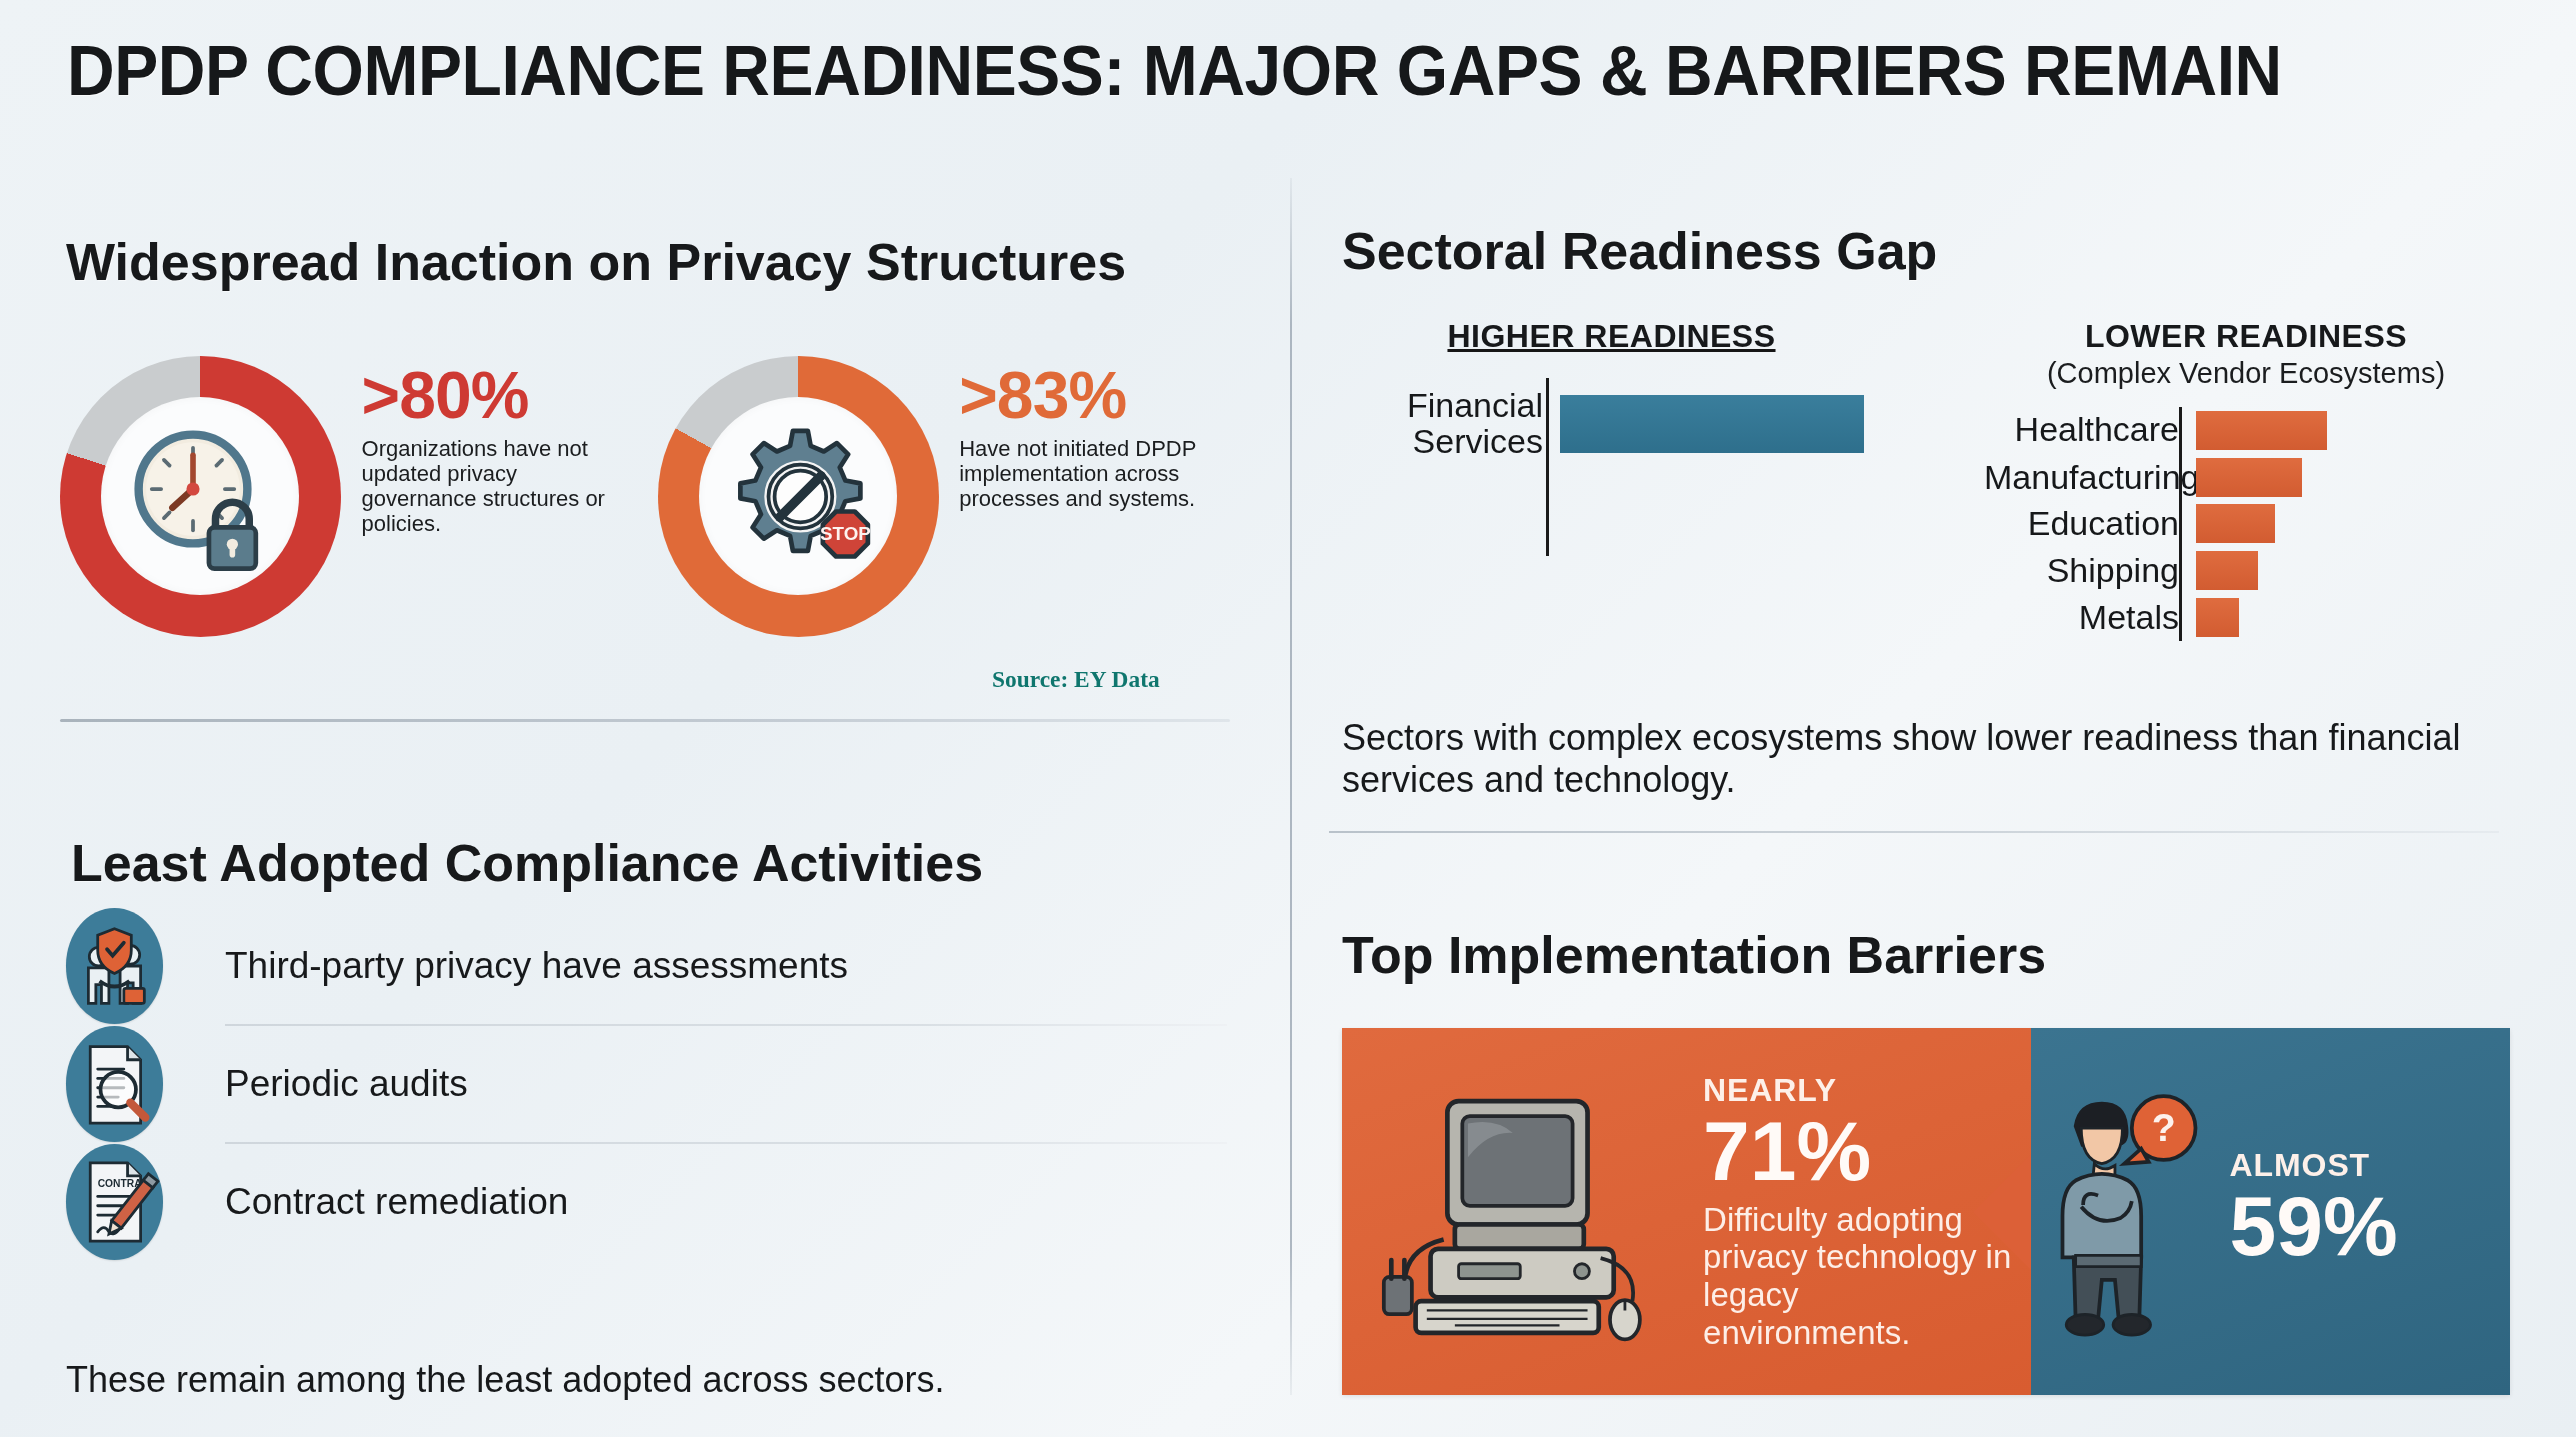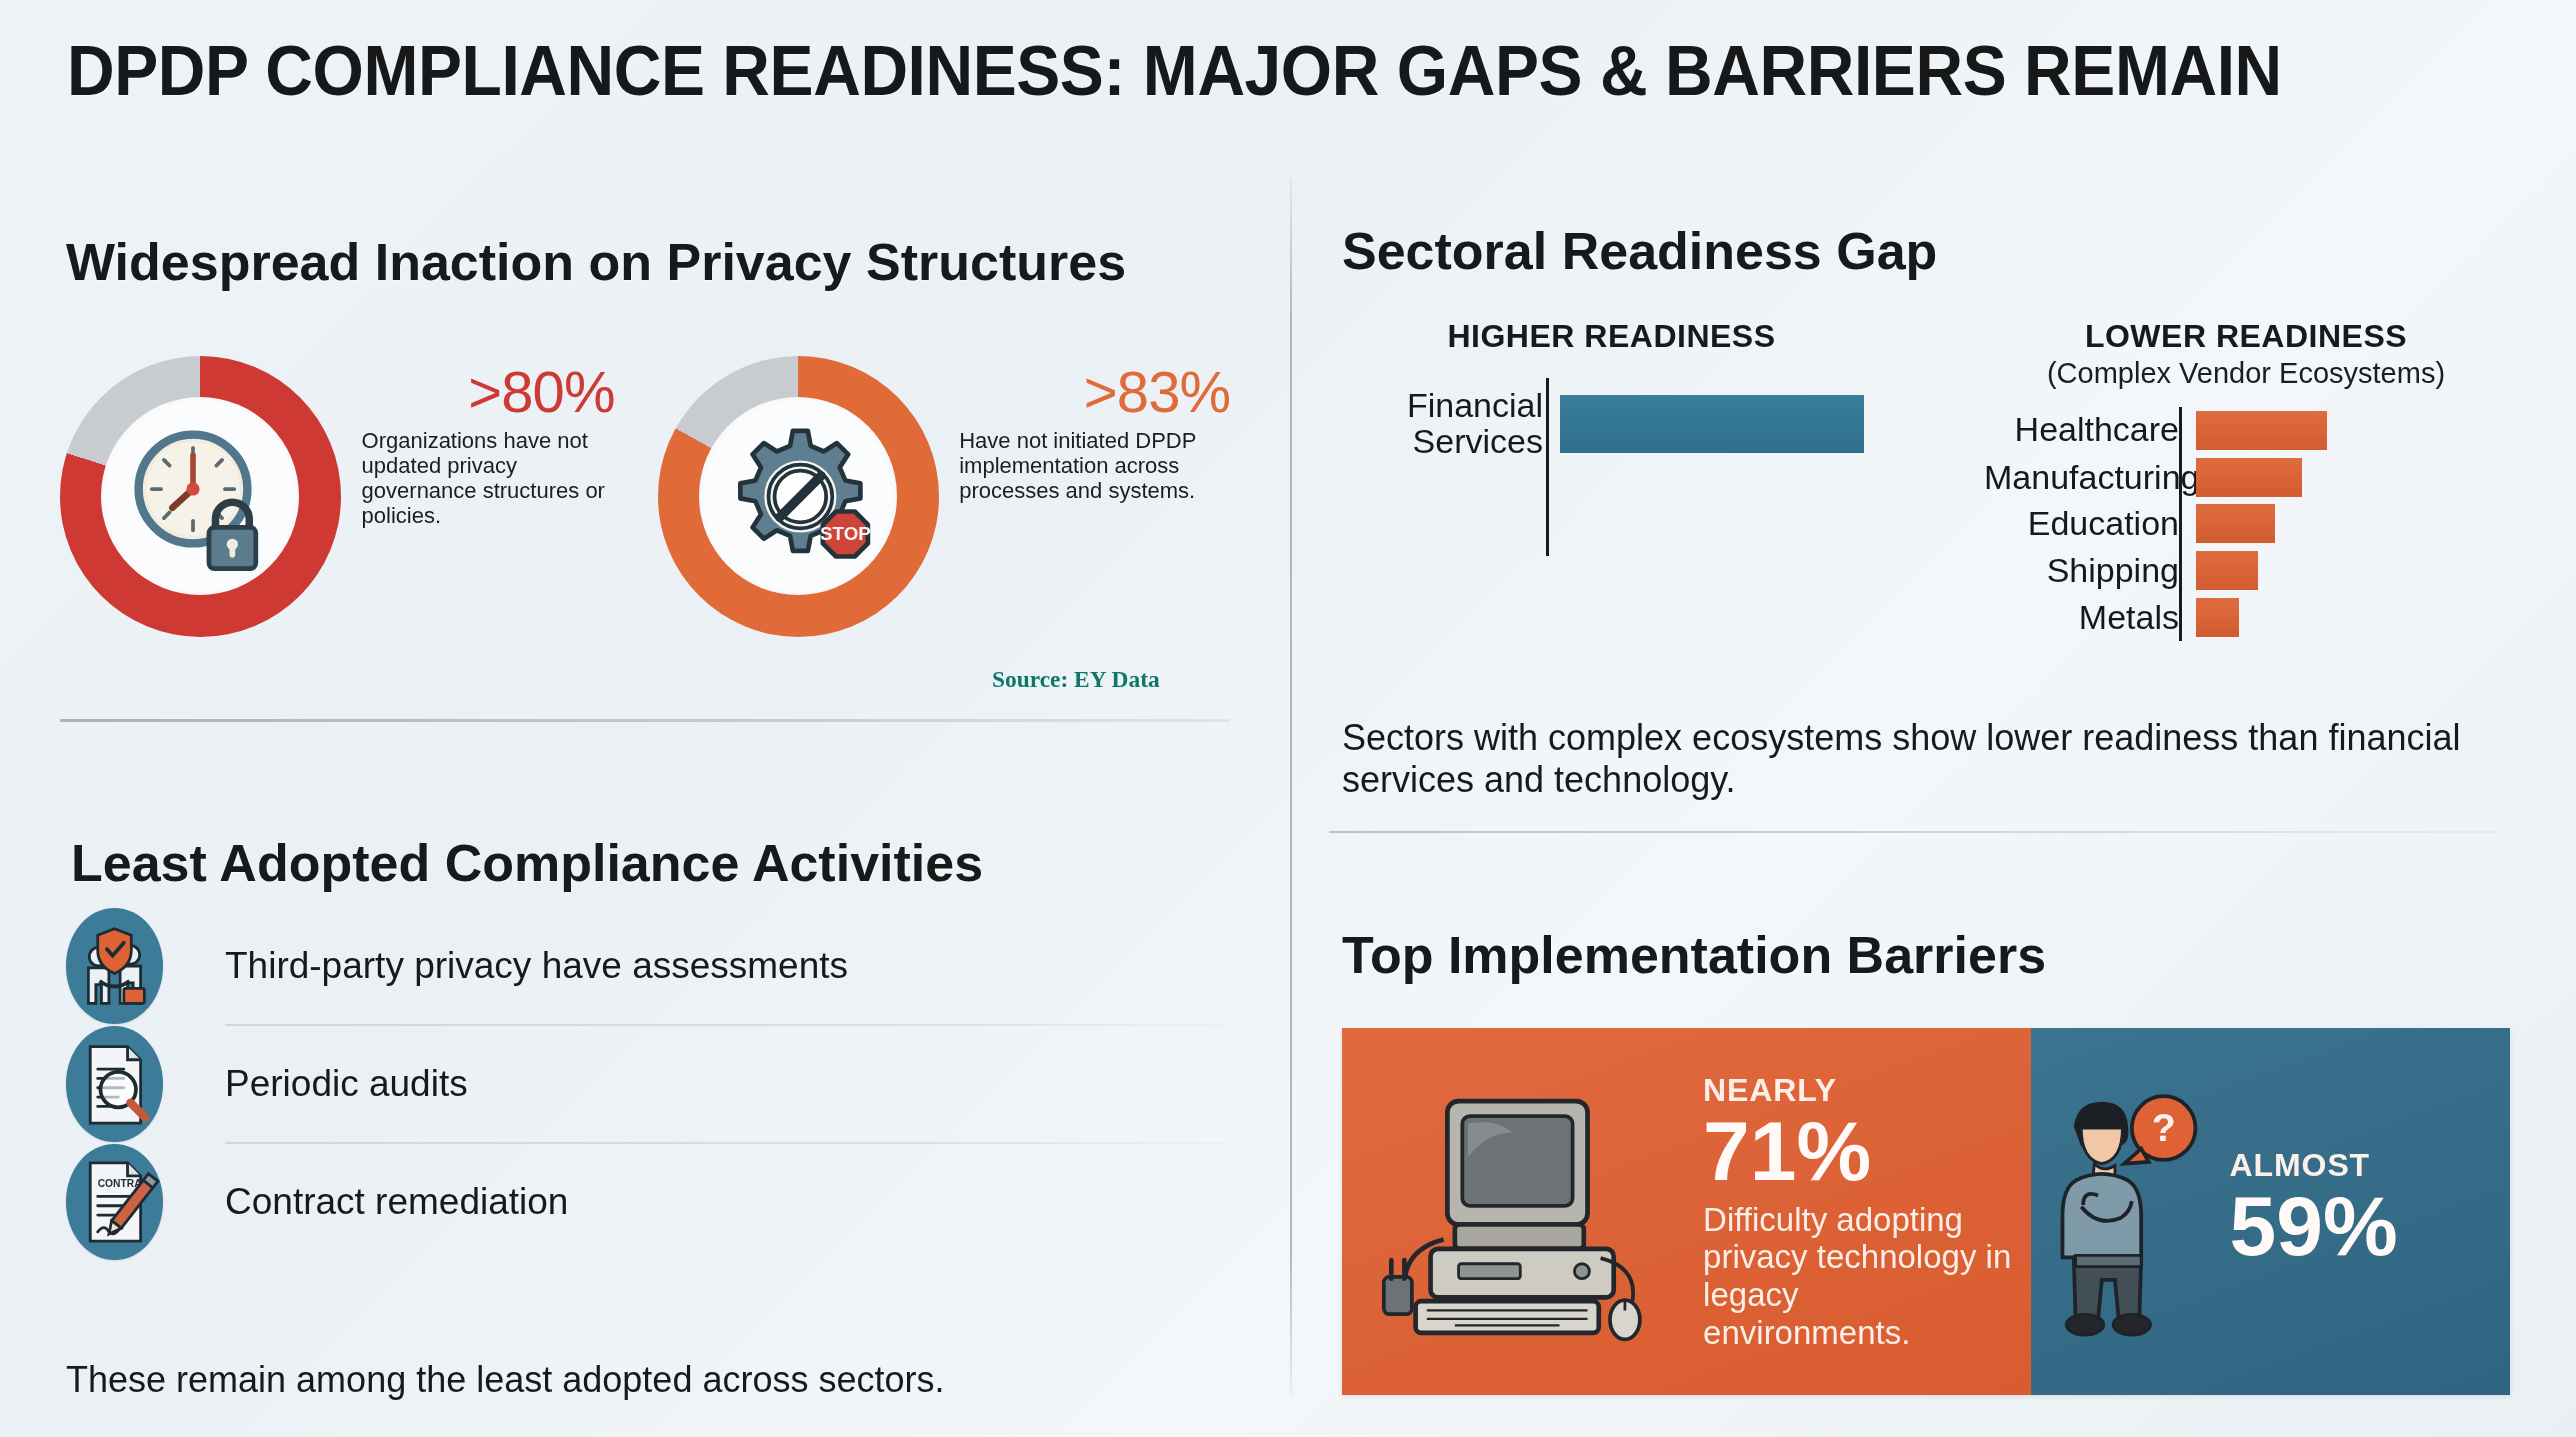--- a/index.html
+++ b/index.html
@@ -38,21 +38,21 @@
 
   
   .donut-row{position:absolute;left:60px;top:356px;display:flex;gap:0;}
   .stat-block{display:flex;align-items:flex-start;}
   .donut{position:relative;width:281px;height:281px;border-radius:50%;flex:0 0 auto;}
   .donut .hole{position:absolute;left:41px;top:41px;width:198px;height:198px;border-radius:50%;
       background:#fbfcfd;box-shadow:inset 0 0 9.4px rgba(0,0,0,.04);}
   .donut .glyph{position:absolute;left:58px;top:58px;width:165px;height:165px;}
   .stat-text{padding-left:20.6px;width:253px;padding-top:7.5px;}
   .big-num{font-family:"Liberation Sans Narrow","Liberation Sans",sans-serif;
-    font-weight:normal;font-size:58px;line-height:.95;letter-spacing:-0.9px;text-align:right;}
+    font-weight:bold;font-size:66px;line-height:.95;letter-spacing:-0.9px;}
   .stat-desc{font-family:"Liberation Sans Narrow","Liberation Sans",sans-serif;
     font-size:22px;line-height:1.14;margin-top:9.4px;color:#1b1d1f;font-weight:500;}
   .source{position:absolute;left:992px;top:666px;font-family:Liberation Serif, serif;
     font-size:23.4px;font-weight:bold;color:#0f766e;}
 
   
   .act-list{position:absolute;left:66px;top:908px;width:1161px;}
   .act-item{display:flex;align-items:center;height:116px;}
   .act-ico{width:97px;height:116px;border-radius:49px/58px;background:#3d7c99;
     position:relative;flex:0 0 auto;box-shadow:0 0.9px 1.9px rgba(0,0,0,.12);overflow:hidden;}
@@ -62,21 +62,21 @@
   .act-foot{position:absolute;left:66px;top:1359px;
     font-family:"Liberation Sans Narrow","Liberation Sans",sans-serif;font-size:36px;font-weight:500;color:#17191b;}
 
   
   .sect-head{position:absolute;left:1342px;top:221px;}
   .col-cap{font-family:"Liberation Sans Narrow","Liberation Sans",sans-serif;
     font-weight:bold;font-size:32px;letter-spacing:0.5px;text-align:center;color:#17191b;}
   .col-sub{font-family:"Liberation Sans Narrow","Liberation Sans",sans-serif;
     font-size:29px;text-align:center;color:#1b1d1f;}
 
-  .chart-hi{position:absolute;left:1359px;top:318px;width:580px;}
+  .chart-hi{position:absolute;left:1359px;top:318px;width:580px;text-decoration:underline;}
   .chart-lo{position:absolute;left:1984px;top:318px;width:524px;}
 
   .bars{position:relative;margin-top:22.5px;}
   .bar-row{display:flex;align-items:center;}
   .bar-lab{font-family:"Liberation Sans Narrow","Liberation Sans",sans-serif;
     font-size:34px;text-align:right;color:#16181a;padding-right:17px;line-height:1.04;font-weight:500;}
   .axis{position:absolute;width:2.8px;background:#1a1a1a;}
   .bar{height:100%;}
   .bar-hi{background:linear-gradient(180deg,#3a7e9c,#2e6f8c);}
   .bar-lo{background:linear-gradient(180deg,#df6c3f,#d25c31);}

